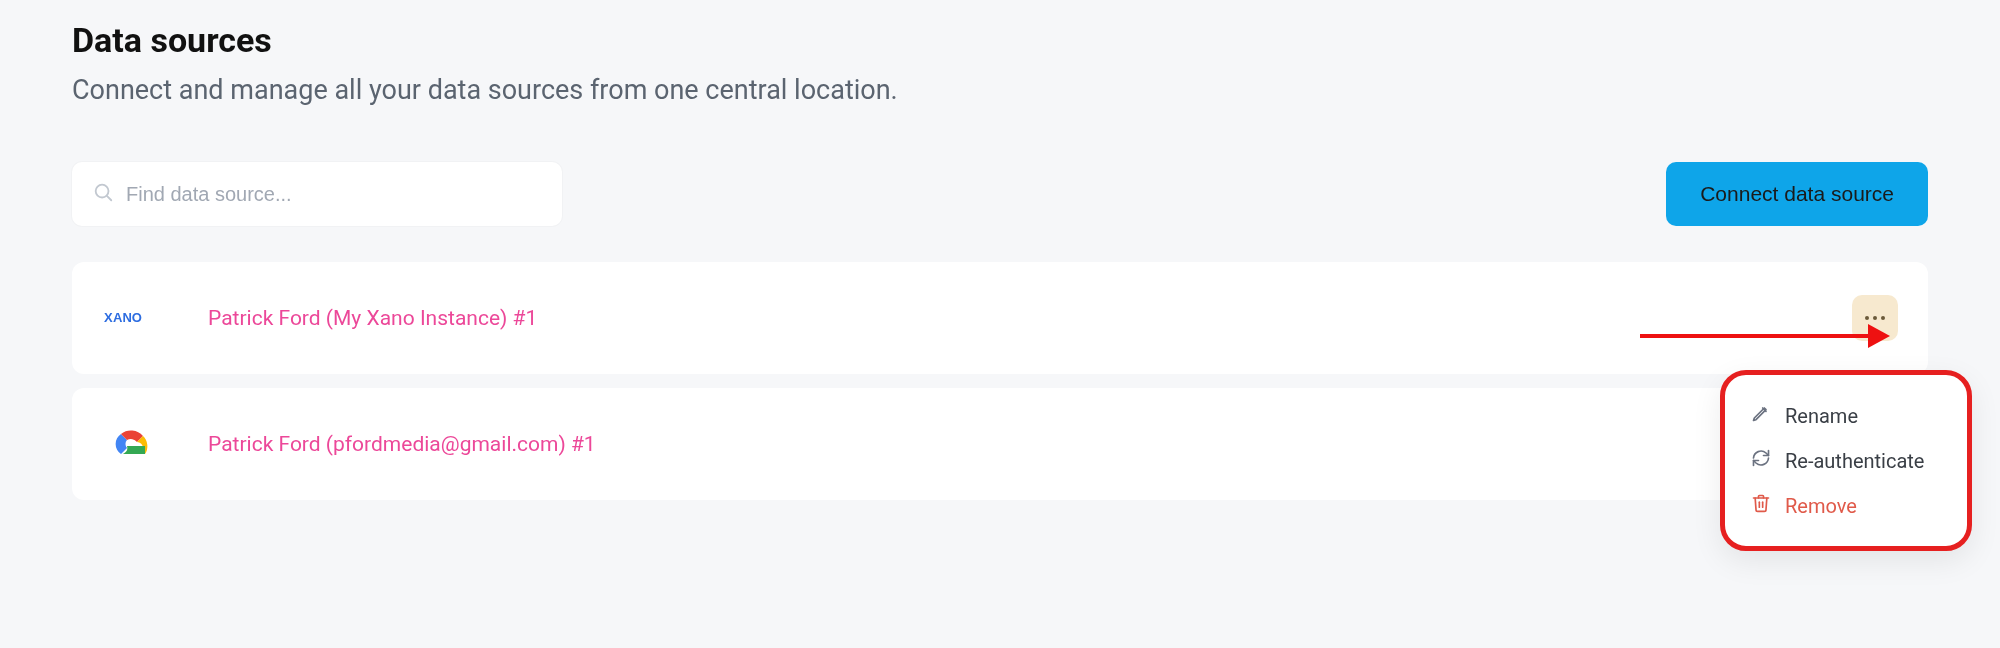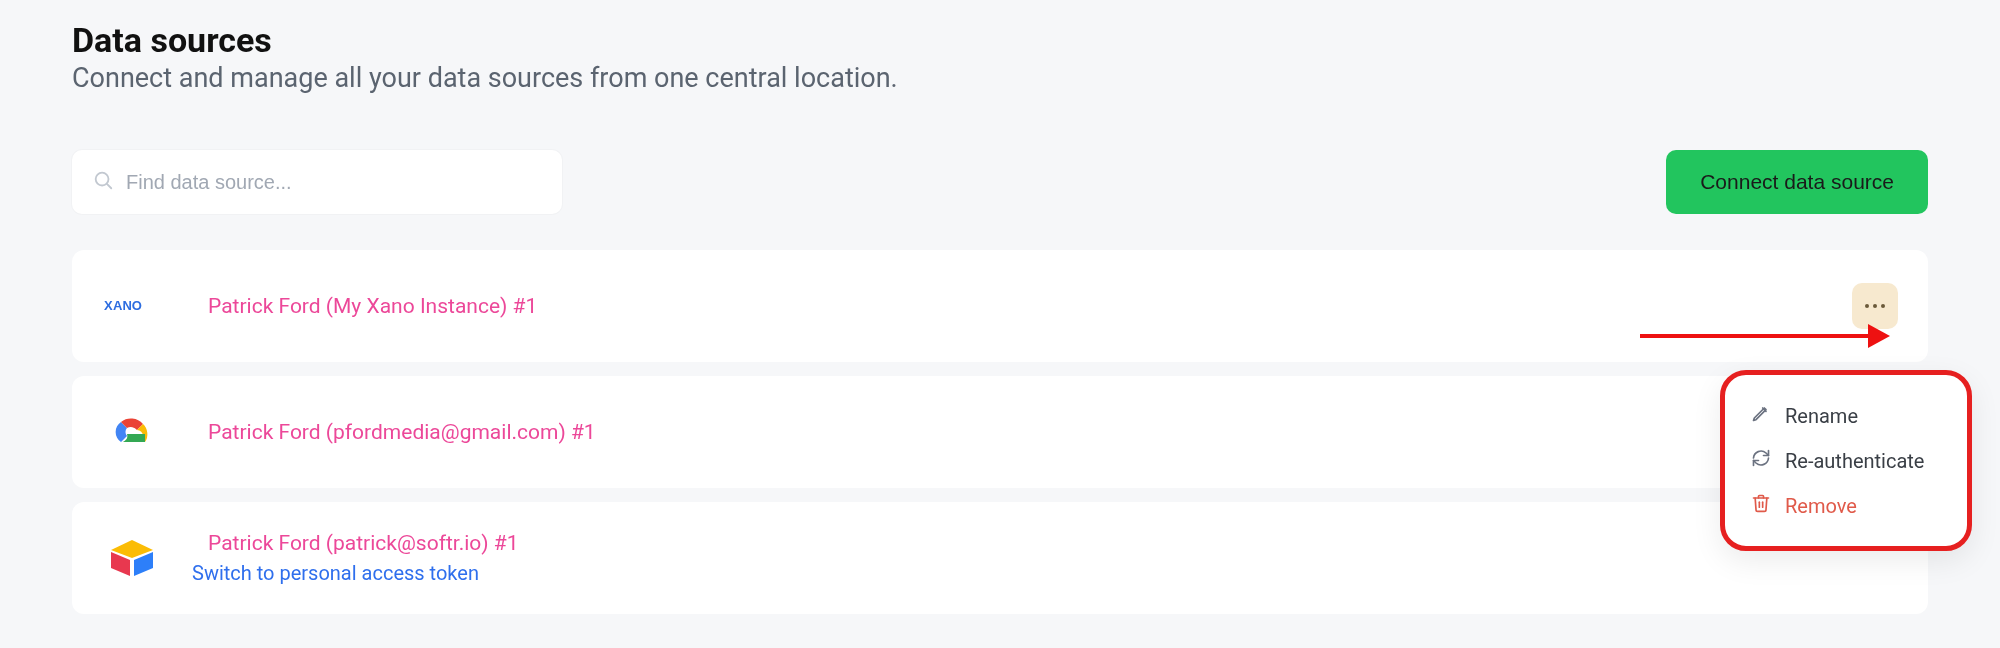--- a/index.html
+++ b/index.html
@@ -11,21 +11,21 @@
     height: 648px;
     overflow: hidden;
   }
   .page {
     padding: 20px 72px 0 72px;
   }
   .title {
     font-size: 34px;
     font-weight: 700;
     color: #111;
-    margin-bottom: 2px;
+    margin-bottom: 14px;
   }
   .subtitle {
     font-size: 27px;
     color: #5b6470;
     margin-bottom: 56px;
   }
   .toolbar {
     display: flex;
     justify-content: space-between;
     align-items: center;
@@ -47,21 +47,21 @@
     border: none;
     outline: none;
     font-size: 20px;
     color: #333;
     margin-left: 12px;
     width: 100%;
     background: transparent;
   }
   .search input::placeholder { color: #a1a8b3; }
   .connect-btn {
-    background: #22c55e;
+    background: #0ea5e9;
     color: #1a1a1a;
     font-size: 21px;
     font-weight: 500;
     border: none;
     border-radius: 10px;
     height: 64px;
     padding: 0 34px;
     cursor: pointer;
   }
   .list { display: flex; flex-direction: column; gap: 14px; }
@@ -193,33 +193,20 @@
           <path d="M12 10 a16 16 0 0 1 22 2 l-6 6 a8 8 0 0 0 -10 -2 z" fill="#EA4335"></path>
           <path d="M34 12 a14 14 0 0 1 2 18 l-8 0 a6 6 0 0 0 0 -12 z" fill="#FBBC05"></path>
           <path d="M12 30 l24 0 0 -8 -18 0 a6 6 0 0 1 -6 8 z" fill="#34A853"></path>
         </svg>
       </div>
       <div class="card-text">
         <span class="card-title">Patrick Ford (pfordmedia@gmail.com) #1</span>
       </div>
     </div>
 
-    <div class="card">
-      <div class="logo-slot">
-        <svg width="46" height="40" viewBox="0 0 46 40">
-          <polygon points="23,2 44,12 23,20 2,12" fill="#FBBC05"></polygon>
-          <polygon points="2,14 21,22 21,38 2,30" fill="#E8384F"></polygon>
-          <polygon points="44,14 25,22 25,38 44,30" fill="#2D7FF9"></polygon>
-        </svg>
-      </div>
-      <div class="card-text">
-        <span class="card-title">Patrick Ford (patrick@softr.io) #1</span>
-        <a class="link">Switch to personal access token</a>
-      </div>
-    </div>
 
   </div>
 </div>
 
 <div class="arrow">
   <div class="arrow-line"></div>
   <div class="arrow-head"></div>
 </div>
 
 <div class="menu">

